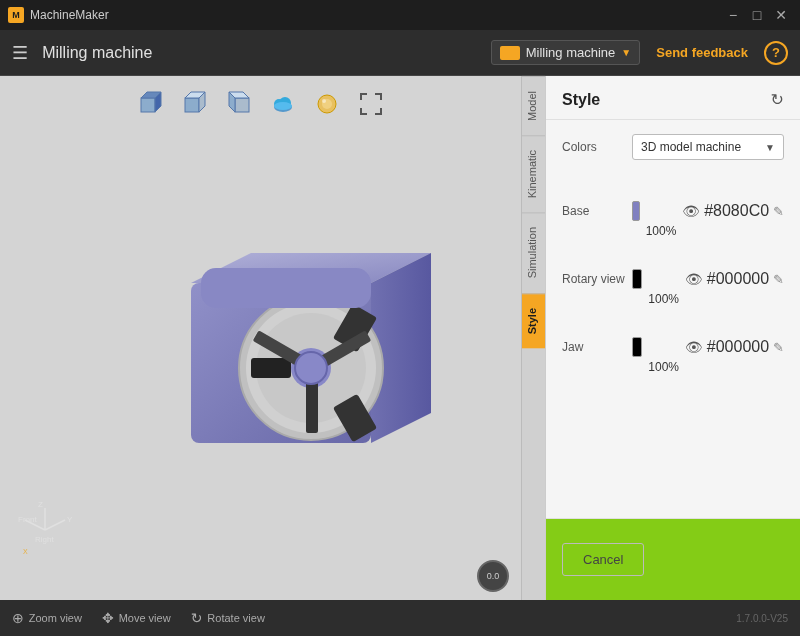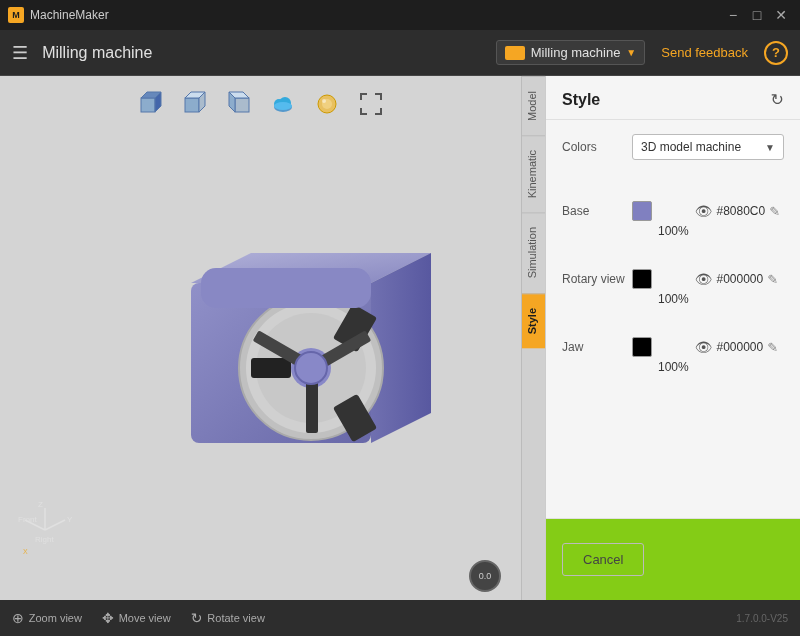--- a/index.html
+++ b/index.html
@@ -37,21 +37,21 @@
     .machine-selector {
       display: flex; align-items: center; gap: 6px;
       background: #3a3a3a; border: 1px solid #555; border-radius: 3px;
       padding: 4px 8px; cursor: pointer;
     }
     .machine-selector-icon { width: 20px; height: 14px; background: #f5a623; border-radius: 2px; }
     .machine-selector-label { color: #e0e0e0; font-size: 13px; }
     .machine-selector-arrow { color: #f5a623; font-size: 10px; }
     .send-feedback-btn {
       background: transparent; border: none; color: #f5a623;
-      font-size: 13px; font-weight: 400; cursor: pointer; padding: 4px 6px;
+      font-size: 13px; font-weight: 700; cursor: pointer; padding: 4px 6px;
     }
     .help-btn {
       width: 24px; height: 24px; border-radius: 50%; border: 2px solid #f5a623;
       background: transparent; color: #f5a623; font-size: 13px; font-weight: bold;
       cursor: pointer; display: flex; align-items: center; justify-content: center;
     }
 
     
     .main {
       display: flex;
@@ -92,21 +92,21 @@
     
     .axis-indicator {
       position: absolute;
       bottom: 45px; left: 10px;
       width: 70px; height: 55px;
     }
 
     
     .speed-indicator {
       position: absolute;
-      bottom: 8px; right: 20px;
+      bottom: 8px; right: 12px;
       width: 32px; height: 32px;
       border-radius: 50%;
       border: 2px solid #666;
       background: #444;
       display: flex; align-items: center; justify-content: center;
       color: #ccc; font-size: 9px;
     }
 
     
     .side-tabs {
@@ -166,21 +166,21 @@
     }
     .form-select-arrow { color: #555; font-size: 10px; }
 
     .color-row {
       display: flex; align-items: center; margin-bottom: 14px;
     }
     .color-label { font-size: 12px; color: #555; width: 70px; flex-shrink: 0; }
     .color-swatch { width: 20px; height: 20px; border-radius: 2px; margin-right: 6px; cursor: pointer; border: 1px solid #999; }
     .color-percent { font-size: 12px; color: #333; margin-right: 6px; margin-top: 40px; }
     .color-eye { background: transparent; border: none; cursor: pointer; font-size: 14px; color: #555; margin-right: 4px; }
-    .color-hex { font-size: 12px; color: #333; margin-right: 4px; }
+    .color-hex { font-size: 16px; color: #333; margin-right: 4px; }
     .color-edit { background: transparent; border: none; cursor: pointer; font-size: 13px; color: #888; }
 
     
     .bottom-bar {
       height: 36px;
       background: #2d2d2d;
       display: flex;
       align-items: center;
       justify-content: space-between;
       padding: 0 12px;

